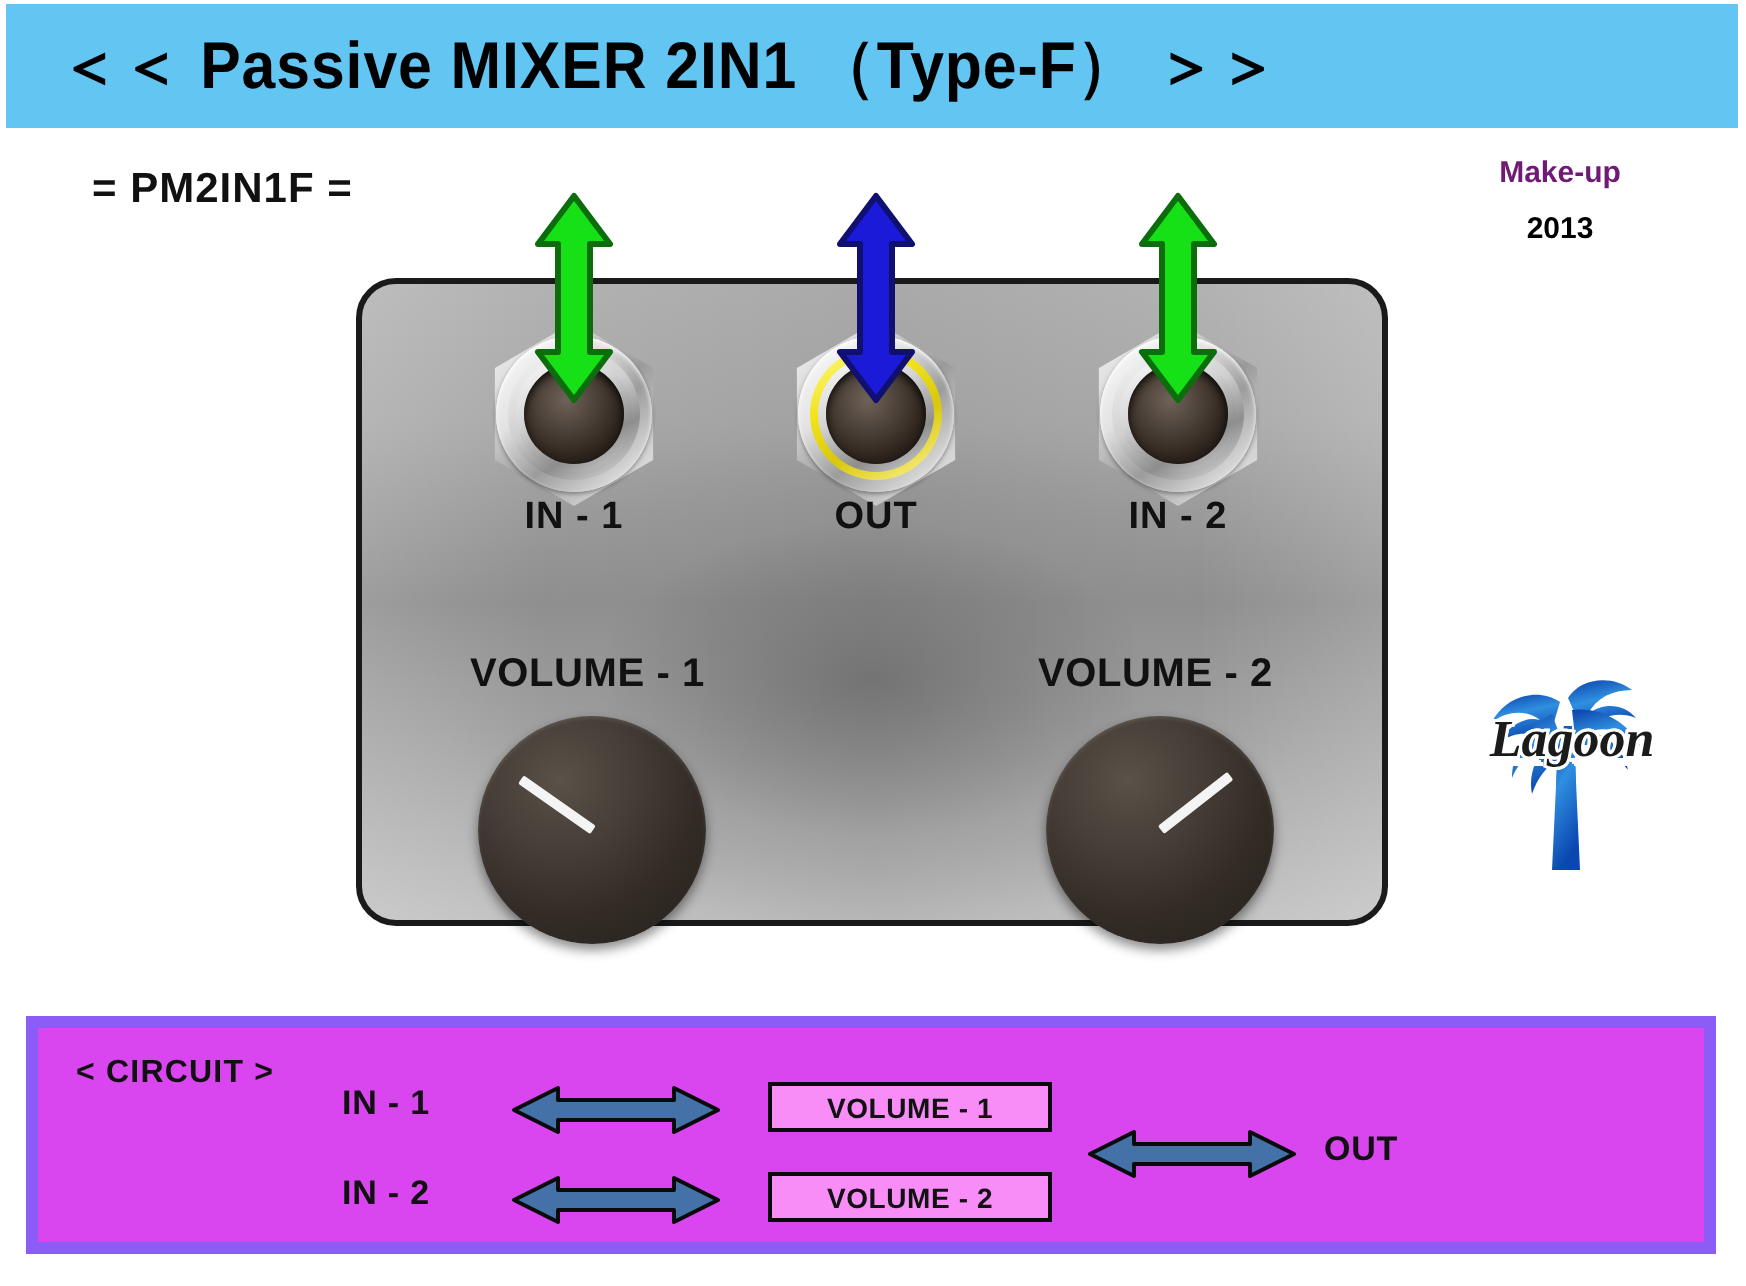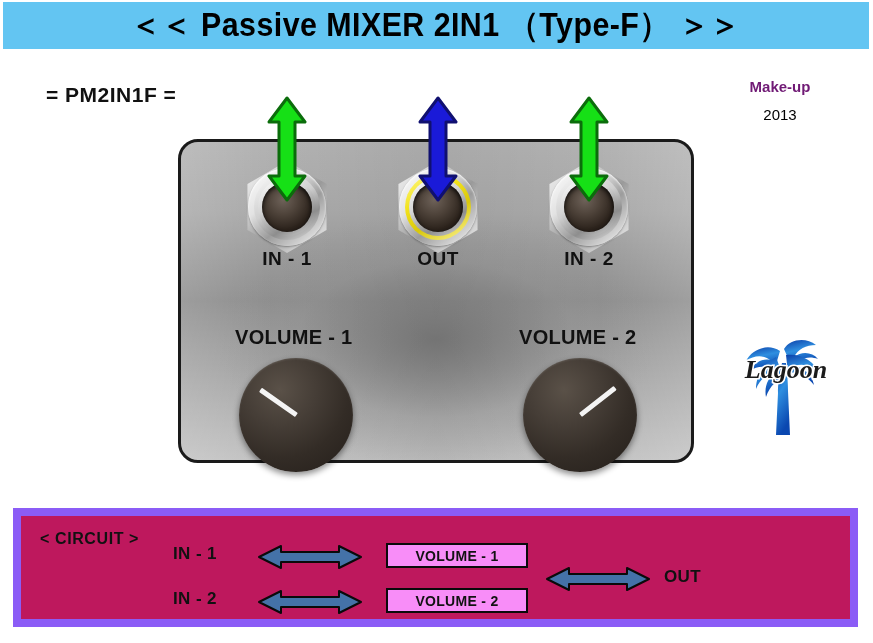--- a/index.html
+++ b/index.html
@@ -14,25 +14,24 @@
     overflow: hidden;
     font-family: "Liberation Sans", sans-serif;
   }
 
   
   #title-banner {
     position: absolute;
     left: 3px;
     top: 2px;
     width: 866px;
-    height: 47px;
+    height: 62px;
     background: #63c5f2;
     display: flex;
     align-items: center;
-    justify-content: center;
   }
   #title-banner .title-text {
     font-size: 33px;
     font-weight: bold;
     color: #000000;
     letter-spacing: 0.5px;
     transform: scaleX(0.92);
     white-space: nowrap;
   }
 
@@ -58,21 +57,21 @@
     width: 110px;
   }
   #makeup-block .makeup-label {
     font-size: 15px;
     font-weight: bold;
     color: #701a75;
     line-height: 1.1;
   }
   #makeup-block .makeup-year {
     font-size: 15px;
-    font-weight: normal;
+    font-weight: bold;
     color: #000000;
     margin-top: 11px;
     line-height: 1.1;
   }
 
   
   #pedal-enclosure {
     position: absolute;
     left: 178px;
     top: 139px;
@@ -209,32 +208,32 @@
     font-family: "Liberation Serif", serif;
     font-style: italic;
     font-weight: bold;
     font-size: 26px;
     color: #1b1b1b;
     line-height: 1.0;
     -webkit-text-stroke: 3px #ffffff;
     paint-order: stroke fill;
     text-shadow: 1px 1px 0 #ffffff, -1px -1px 0 #ffffff;
   }
-  #lagoon-logo .logo-word-1 { display:block; margin-left: -14px; }
+  #lagoon-logo .logo-word-1 { display:block; margin-left: -14px; text-decoration: underline; }
   #lagoon-logo .logo-word-2 { display:block; margin-left: 22px; margin-top: 2px; }
 
   
   #circuit-panel {
     position: absolute;
     left: 13px;
     top: 508px;
     width: 845px;
     height: 119px;
-    background: #be185d;
-    border: 8px solid #8b5cf6;
+    background: #d946ef;
+    border: 6px solid #8b5cf6;
     box-sizing: border-box;
   }
   #circuit-title {
     position: absolute;
     left: 19px;
     top: 14px;
     font-size: 16px;
     font-weight: bold;
     color: #111111;
     letter-spacing: 0.6px;

